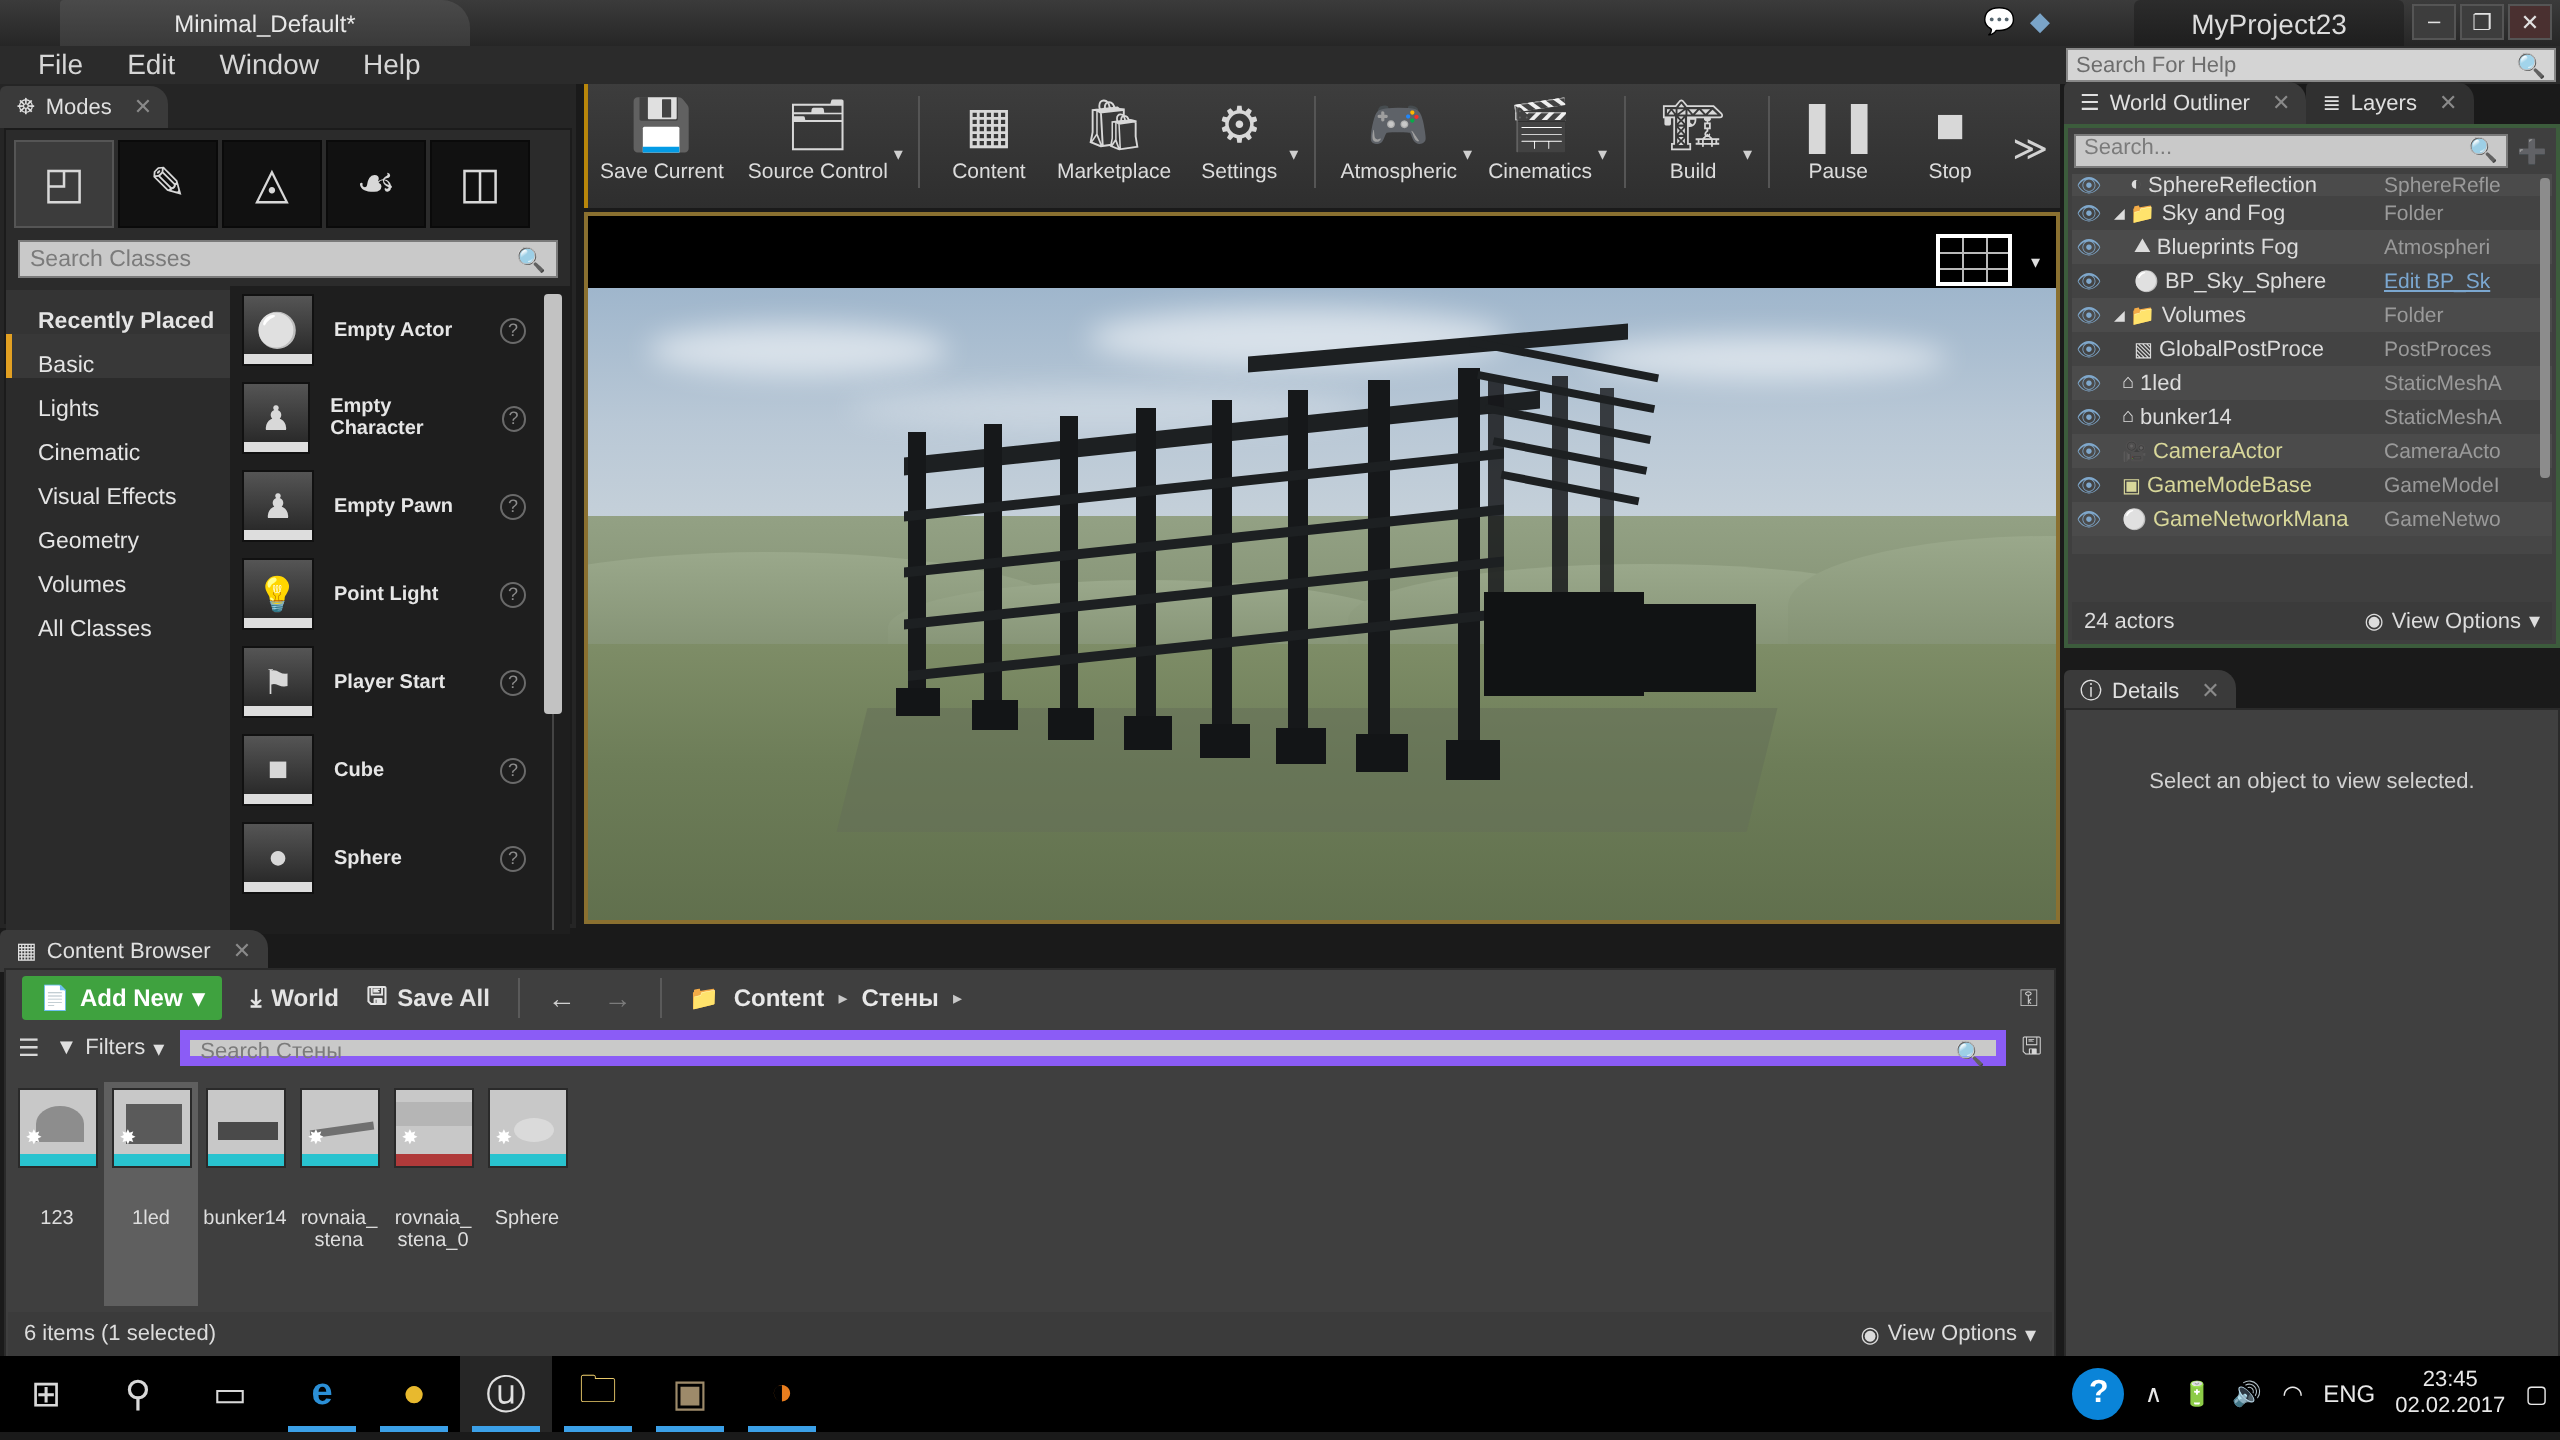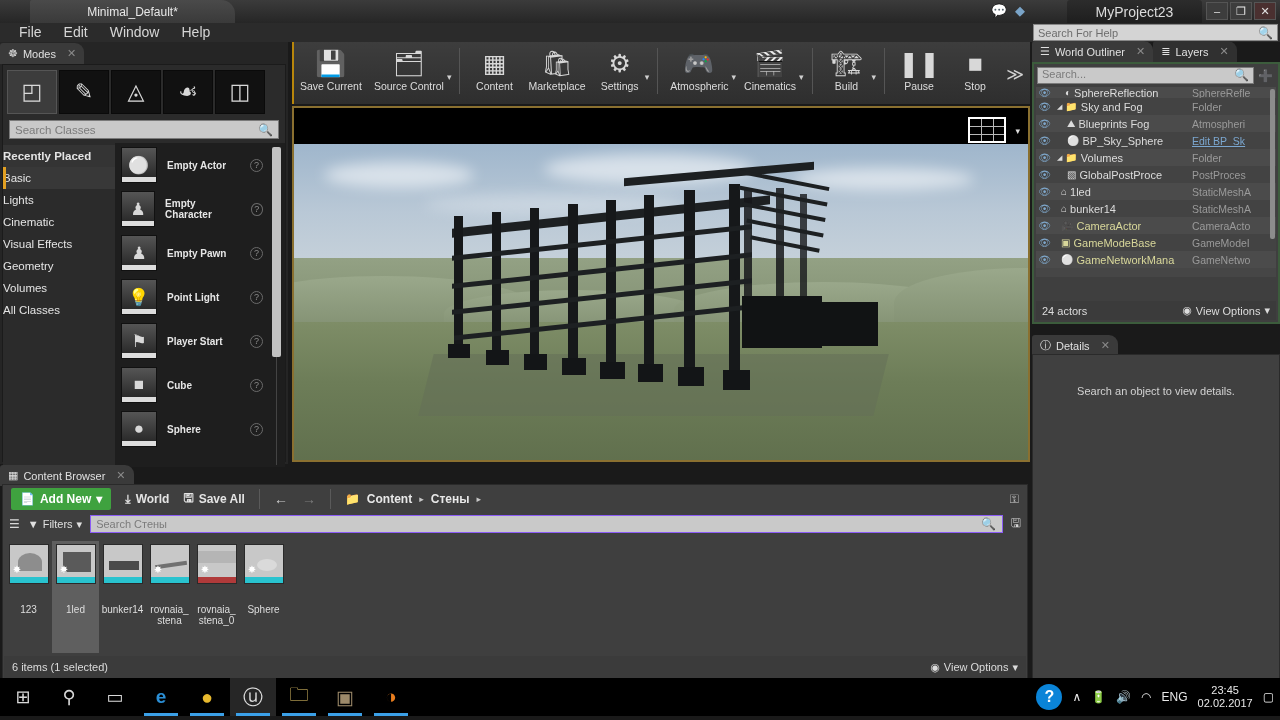--- a/index.html
+++ b/index.html
@@ -78,21 +78,21 @@
   }
   .mode-btn.sel { background: #3c3c3c; border-color: #555; }
   .search-classes {
     margin: 2px 6px 4px 6px; height: 19px; background: #c9c9c9; border: 1px solid #7a7a7a;
     display:flex; align-items:center; padding: 0 5px; font-size: 11.5px; color: #7b7b7b;
   }
   .search-classes .mag { margin-left:auto; color:#222; font-size: 12px; }
   .cat-list-wrap { display:flex; height: 324px; }
   .cat-list { width: 112px; background: #2b2b2b; padding-top: 2px; }
   .cat {
-    height: 22px; display:flex; align-items:center; padding-left: 0;
+    height: 22px; display:flex; align-items:flex-end; padding-left: 16px;
     font-size: 11.5px; color: #e4e4e4; position: relative;
   }
   .cat.sel { background: #383838; }
   .cat.sel:before { content:''; position:absolute; left:0; top:0; width:3px; height:100%; background:#e2a022; }
   .cat.recent { background: #343434; font-weight: bold; }
   .item-list { flex: 1; background: #1e1e1e; position: relative; overflow:hidden; }
   .pitem { height: 44px; display:flex; align-items:center; padding-left: 6px; gap: 10px; }
   .pthumb {
     width: 36px; height: 36px; background: linear-gradient(180deg,#555 0%,#2a2a2a 85%, #ddd 86%, #ddd 100%);
     border: 1px solid #111; display:flex; align-items:center; justify-content:center; font-size: 17px;
@@ -212,22 +212,22 @@
   .cbtn { display:flex; align-items:center; gap: 5px; font-size: 12px; color:#e4e4e4; font-weight:bold; }
   .cb-sep { width:1px; height: 20px; background:#5a5a5a; }
   .navarrow { color:#d0d0d0; font-size: 14px; }
   .navarrow.dim { color:#7b7b7b; }
   .crumb { display:flex; align-items:center; gap:7px; font-size: 12px; color:#e8e8e8; font-weight:bold; }
   .crumb .sep { color:#c8c8c8; font-size: 9px; font-weight:normal;}
   .cb-lock { margin-left:auto; color:#cfcfcf; font-size: 12px; }
   .cb-filterrow { display:flex; align-items:center; height: 22px; padding: 0 6px; gap: 8px; }
   .cb-filters { display:flex; align-items:center; gap: 4px; font-size: 11px; color:#e0e0e0; }
   .cb-searchbox {
-    flex: 1; height: 18px; background: #c9c9c9; border:1px solid #8b5cf6;
-    display:flex; align-items:center; padding: 0 5px; font-size: 11px; color: #7b7b7b;
+    flex: 1; height: 18px; background: #c9c9c9; border:5px solid #8b5cf6;
+    display:flex; align-items:flex-start; padding: 0 5px; font-size: 11px; color: #7b7b7b;
   }
   .cb-searchbox .mag { margin-left:auto; color:#222; font-size: 12px; }
   .cb-savebtn { font-size: 12px; color:#d6d6d6; }
   .cb-assets { display:flex; gap: 0px; padding: 6px 2px 0 2px; height: 118px; }
   .asset { width: 47px; display:flex; flex-direction:column; align-items:center; padding: 3px 0; }
   .asset.sel { background: #5f5f5f; }
   .athumb { width: 40px; height: 40px; background: #c8c8c8; border: 1px solid #2a2a2a; position: relative; overflow:hidden; }
   .athumb .bar { position:absolute; left:0; bottom:0; width:100%; height: 6px; background: #29c3cf; }
   .athumb .bar.red { background: #b03a3a; }
   .athumb .blob { position:absolute; background: #6e6e6e; }
@@ -659,21 +659,21 @@
 
   <div class="det-panel">
     <div class="tabstrip">
       <div class="ptab">
         <span class="pico">ⓘ</span>
         <span>Details</span>
         <span class="x">✕</span>
       </div>
     </div>
     <div class="det-body">
-      <div class="det-msg">Search an object to view details.</div>
+      <div class="det-msg">Select an object to view selected.</div>
     </div>
   </div>
 
   <div class="cb-panel">
     <div class="tabstrip">
       <div class="ptab">
         <span class="pico">▦</span>
         <span>Content Browser</span>
         <span class="x">✕</span>
       </div>

